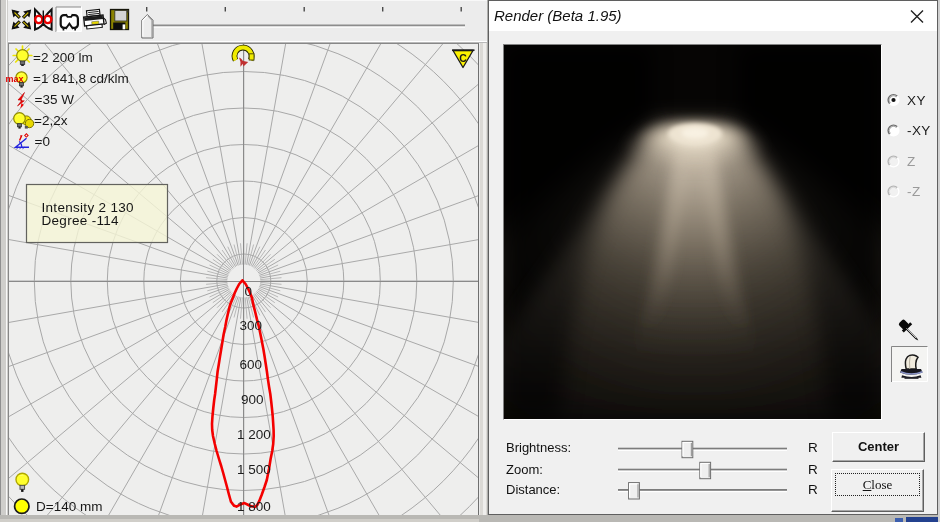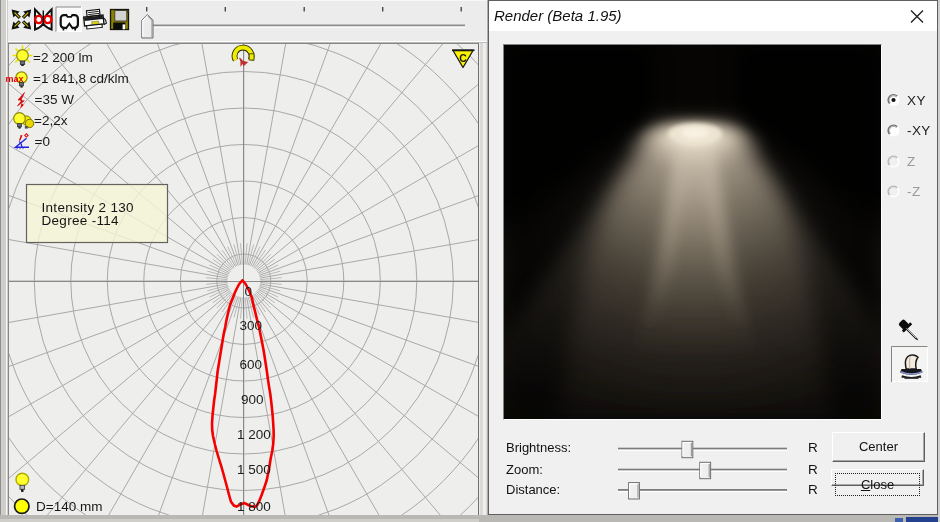--- a/index.html
+++ b/index.html
@@ -377,22 +377,22 @@
 <text x="808" y="473.5" font-size="13.5" fill="#111">R</text>
 <text x="506" y="493.5" font-size="13" fill="#111">Distance:</text>
 <rect x="618" y="489.0" width="169" height="1.9" fill="#7c7c7c"></rect>
 <rect x="618" y="490.90000000000003" width="169" height="1.3" fill="#ffffff"></rect>
 <rect x="628.6" y="482.6" width="10.8" height="16.4" fill="#efefef" stroke="#6e6e6e" stroke-width="1"></rect>
 <path d="M629.6 497.4 V483.8 H637.6" fill="none" stroke="#ffffff" stroke-width="1.2"></path>
 <path d="M638.0 484.2 V497.6" fill="none" stroke="#9d9d9d" stroke-width="1.2"></path>
 <text x="808" y="493.5" font-size="13.5" fill="#111">R</text>
 </svg>
 
-<div class="abs" style="left:832px;top:432px;width:93px;height:30px;background:#f0f0f0;border-top:1px solid #fff;border-left:1px solid #fff;border-right:1px solid #5f5f5f;border-bottom:1px solid #5f5f5f;box-sizing:border-box;box-shadow:inset -1px -1px 0 #a7a7a7;font-size:13px;color:#111;text-align:center;line-height:28px;">Center</div>
-<div class="abs" style="left:831px;top:469px;width:93px;height:17px;background:#f0f0f0;border-top:1px solid #fff;border-left:1px solid #fff;border-right:1px solid #5f5f5f;border-bottom:1px solid #5f5f5f;box-sizing:border-box;box-shadow:inset -1px -1px 0 #a7a7a7;">
+<div class="abs" style="left:832px;top:432px;width:93px;height:30px;background:#f0f0f0;border-top:1px solid #fff;border-left:1px solid #fff;border-right:1px solid #5f5f5f;border-bottom:1px solid #5f5f5f;box-sizing:border-box;box-shadow:inset -1px -1px 0 #a7a7a7;font-size:13px;color:#111;text-align:center;line-height:28px;font-weight:bold;">Center</div>
+<div class="abs" style="left:831px;top:469px;width:93px;height:43px;background:#f0f0f0;border-top:1px solid #fff;border-left:1px solid #fff;border-right:1px solid #5f5f5f;border-bottom:1px solid #5f5f5f;box-sizing:border-box;box-shadow:inset -1px -1px 0 #a7a7a7;font-family:Liberation Serif, serif;">
   <div class="abs" style="left:3px;top:3px;width:83px;height:21px;border:1px dotted #222;font-size:13px;color:#111;text-align:center;line-height:21px;"><u>C</u>lose</div>
 </div>
 
 <div class="abs" style="left:0;top:515px;width:940px;height:7px;background:#b9b8b4;"></div>
 <div class="abs" style="left:0;top:519px;width:479px;height:3px;background:#d0cec9;"></div>
 <div class="abs" style="left:906px;top:517px;width:32px;height:5px;background:#23418e;"></div>
 <div class="abs" style="left:895px;top:518px;width:8px;height:4px;background:#3c5fae;"></div>
 <div class="abs" style="left:938px;top:0;width:2px;height:522px;background:#d0d0d0;"></div>
 
 </body></html>

